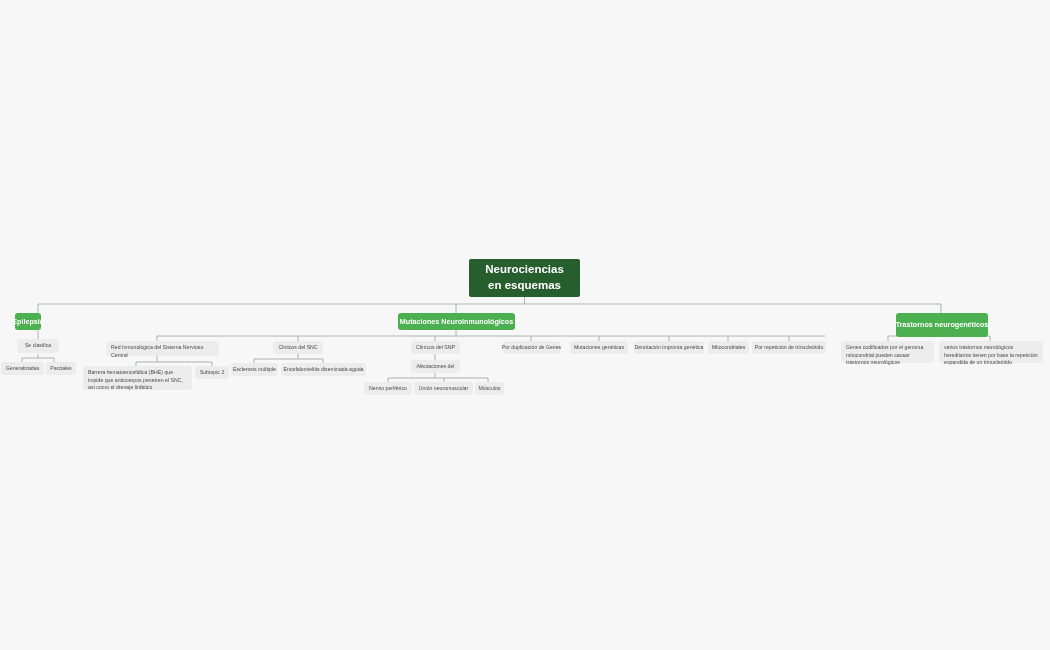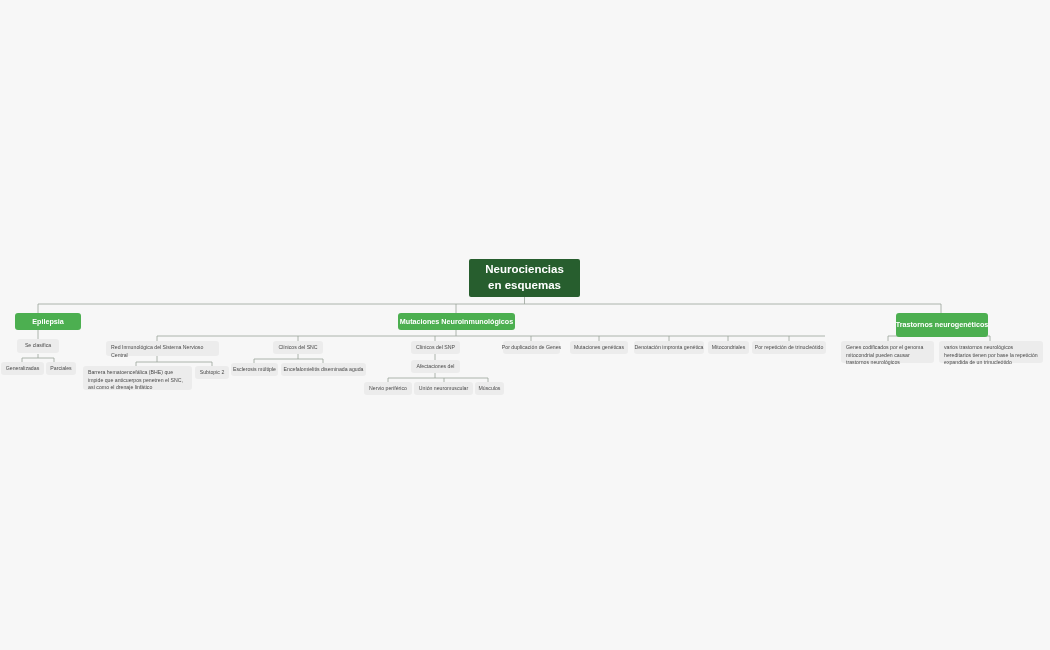--- a/index.html
+++ b/index.html
@@ -116,21 +116,21 @@
       <path d="M888 336 L990 336"></path>
       <path d="M888 336 L888 341"></path>
       <path d="M990 336 L990 341"></path>
     </g>
   </svg>
 
   <div class="node node-root" style="left:469px; top:259px; width:111px; height:38px;">
     <span>Neurociencias en esquemas</span>
   </div>
 
-  <div class="node node-main" style="left:15px; top:313px; width:66px; height:17px;">
+  <div class="node node-main" style="left:15px; top:313px; width:26px; height:17px;">
     <span>Epilepsia</span>
   </div>
 
   <div class="node node-sub nowrap" style="left:17px; top:339px; width:42px; height:14px;">
     <span>Se clasifica</span>
   </div>
 
   <div class="node node-sub nowrap" style="left:1px; top:362px; width:43px; height:13px;">
     <span>Generalizadas</span>
   </div>

